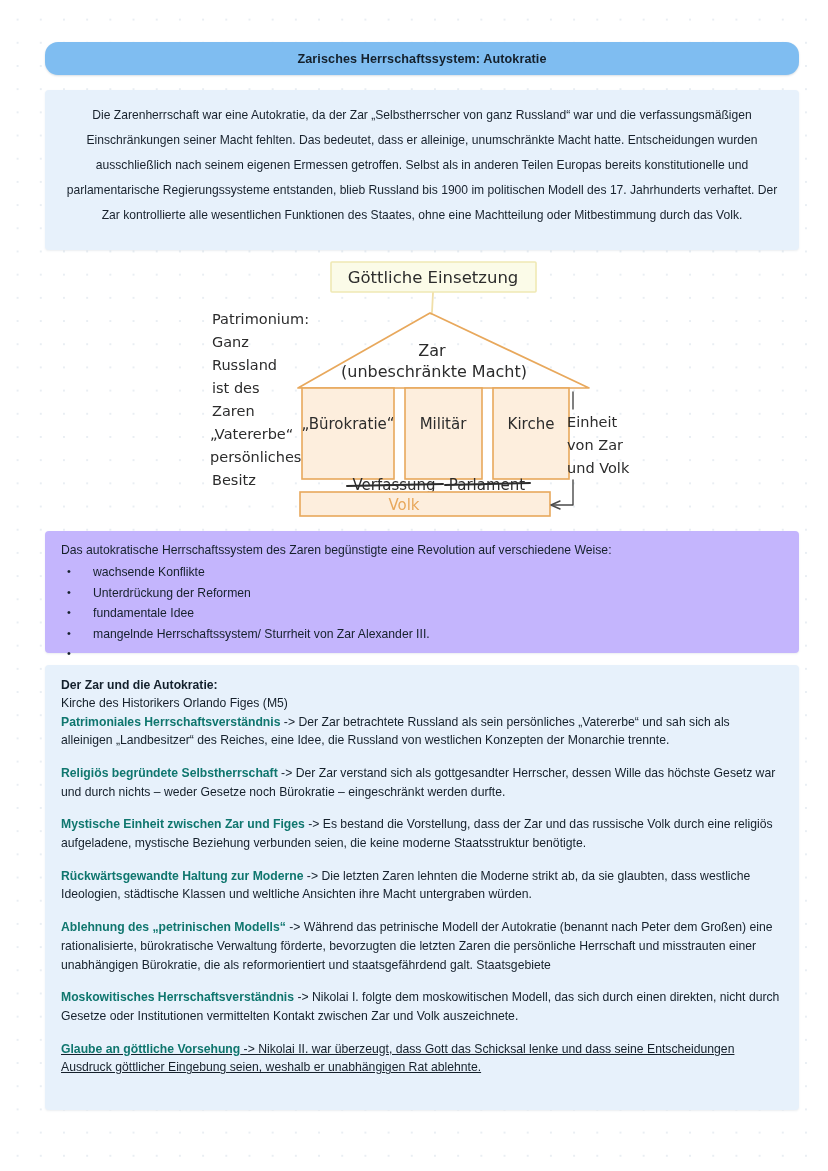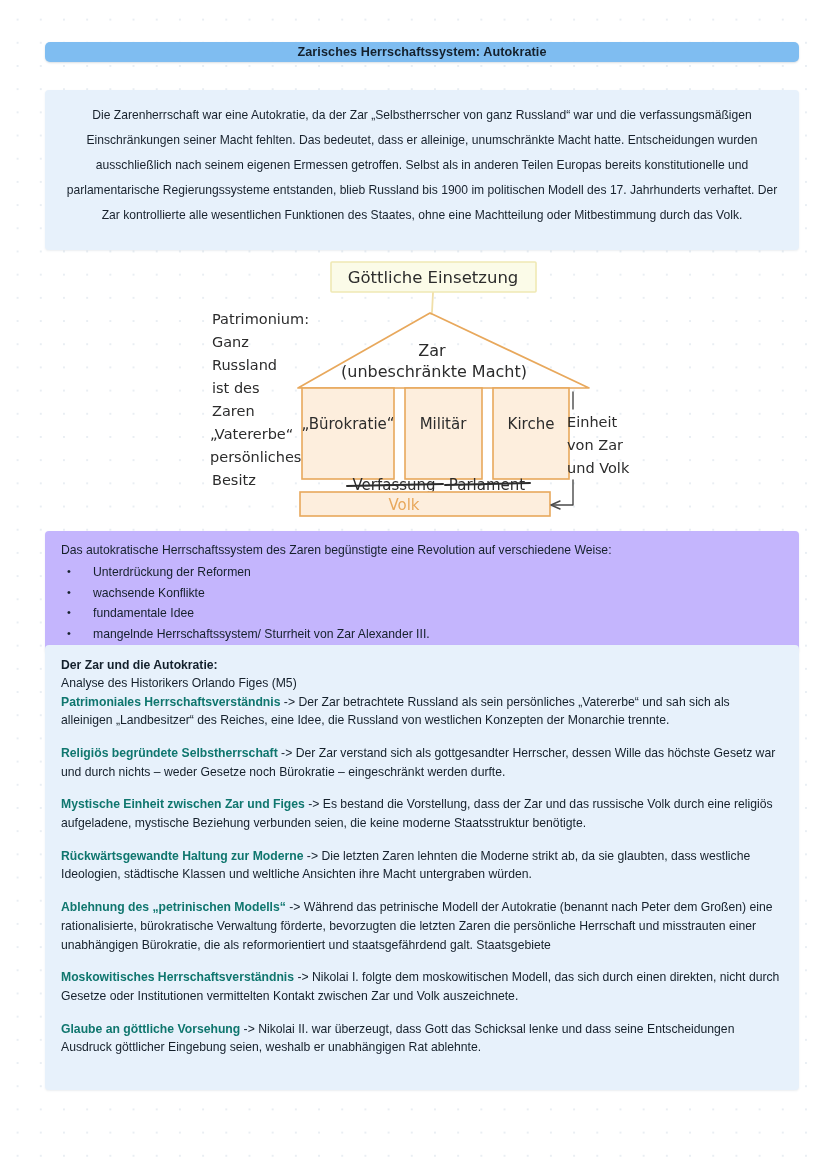--- a/index.html
+++ b/index.html
@@ -27,23 +27,23 @@
     height: 1171px;
     box-sizing: border-box;
   }
 
   
   .header-banner {
     position: absolute;
     left: 45px;
     top: 42px;
     width: 754px;
-    height: 20px;
+    height: 33px;
     background: #7fbdf1;
-    border-radius: 5px;
+    border-radius: 13px;
     display: flex;
     align-items: center;
     justify-content: center;
     box-shadow: 0 1px 2px rgba(40,70,100,0.18);
   }
   .header-title {
     font-size: 12.6px;
     font-weight: bold;
     color: #14202c;
     letter-spacing: 0.1px;
@@ -133,21 +133,21 @@
     left: 6px;
     top: -1px;
     font-size: 11px;
     line-height: 20.5px;
     color: #15202b;
   }
 
   
   #analysis-panel {
     left: 45px;
-    top: 645px;
+    top: 665px;
     width: 754px;
     height: 445px;
     padding: 11px 16px 12px 16px;
   }
   #analysis-panel .a-title {
     margin: 0;
     font-size: 12.2px;
     font-weight: bold;
     line-height: 18px;
     color: #13202c;
@@ -159,20 +159,21 @@
     color: #15202b;
   }
   #analysis-panel .a-item {
     margin: 0 0 14px 0;
     font-size: 12.2px;
     line-height: 18.7px;
     color: #15202b;
   }
   #analysis-panel .a-item:last-child {
     margin-bottom: 12px;
+    text-decoration: underline;
   }
   #analysis-panel .a-item.first {
     margin-top: 0;
   }
   #analysis-panel .a-term {
     font-weight: bold;
     color: #0f766e;
   }
 </style>
 </head>
@@ -252,31 +253,31 @@
         <path d="M573,228 L573,253 L553,253" fill="none" stroke="#4a4a4a" stroke-width="1.4" stroke-linecap="round" stroke-linejoin="round"></path>
         <path d="M560,249 L551,253 L560,257" fill="none" stroke="#4a4a4a" stroke-width="1.4" stroke-linecap="round" stroke-linejoin="round"></path>
       </g>
 
     </svg>
   </div>
 
   <div class="panel panel-mid" id="bullets-panel">
     <p class="lead">Das autokratische Herrschaftssystem des Zaren begünstigte eine Revolution auf verschiedene Weise:</p>
     <ul>
+      <li>wachsende Konflikte</li>
       <li>Unterdrückung der Reformen</li>
-      <li>wachsende Konflikte</li>
       <li>fundamentale Idee</li>
       <li>mangelnde Herrschaftssystem/ Sturrheit von Zar Alexander III.</li>
       <li></li>
     </ul>
   </div>
 
   <div class="panel panel-light" id="analysis-panel">
     <p class="a-title">Der Zar und die Autokratie:</p>
-    <p class="a-sub">Analyse des Historikers Orlando Figes (M5)</p>
+    <p class="a-sub">Kirche des Historikers Orlando Figes (M5)</p>
 
     <p class="a-item first">
       <span class="a-term">Patrimoniales Herrschaftsverständnis</span><span> -&gt; Der Zar betrachtete Russland als sein persönliches „Vatererbe“ und sah sich als alleinigen „Landbesitzer“ des Reiches, eine Idee, die Russland von westlichen Konzepten der Monarchie trennte.</span>
     </p>
     <p class="a-item">
       <span class="a-term">Religiös begründete Selbstherrschaft</span><span> -&gt; Der Zar verstand sich als gottgesandter Herrscher, dessen Wille das höchste Gesetz war und durch nichts – weder Gesetze noch Bürokratie – eingeschränkt werden durfte.</span>
     </p>
     <p class="a-item">
       <span class="a-term">Mystische Einheit zwischen Zar und Figes</span><span> -&gt; Es bestand die Vorstellung, dass der Zar und das russische Volk durch eine religiös aufgeladene, mystische Beziehung verbunden seien, die keine moderne Staatsstruktur benötigte.</span>
     </p>

